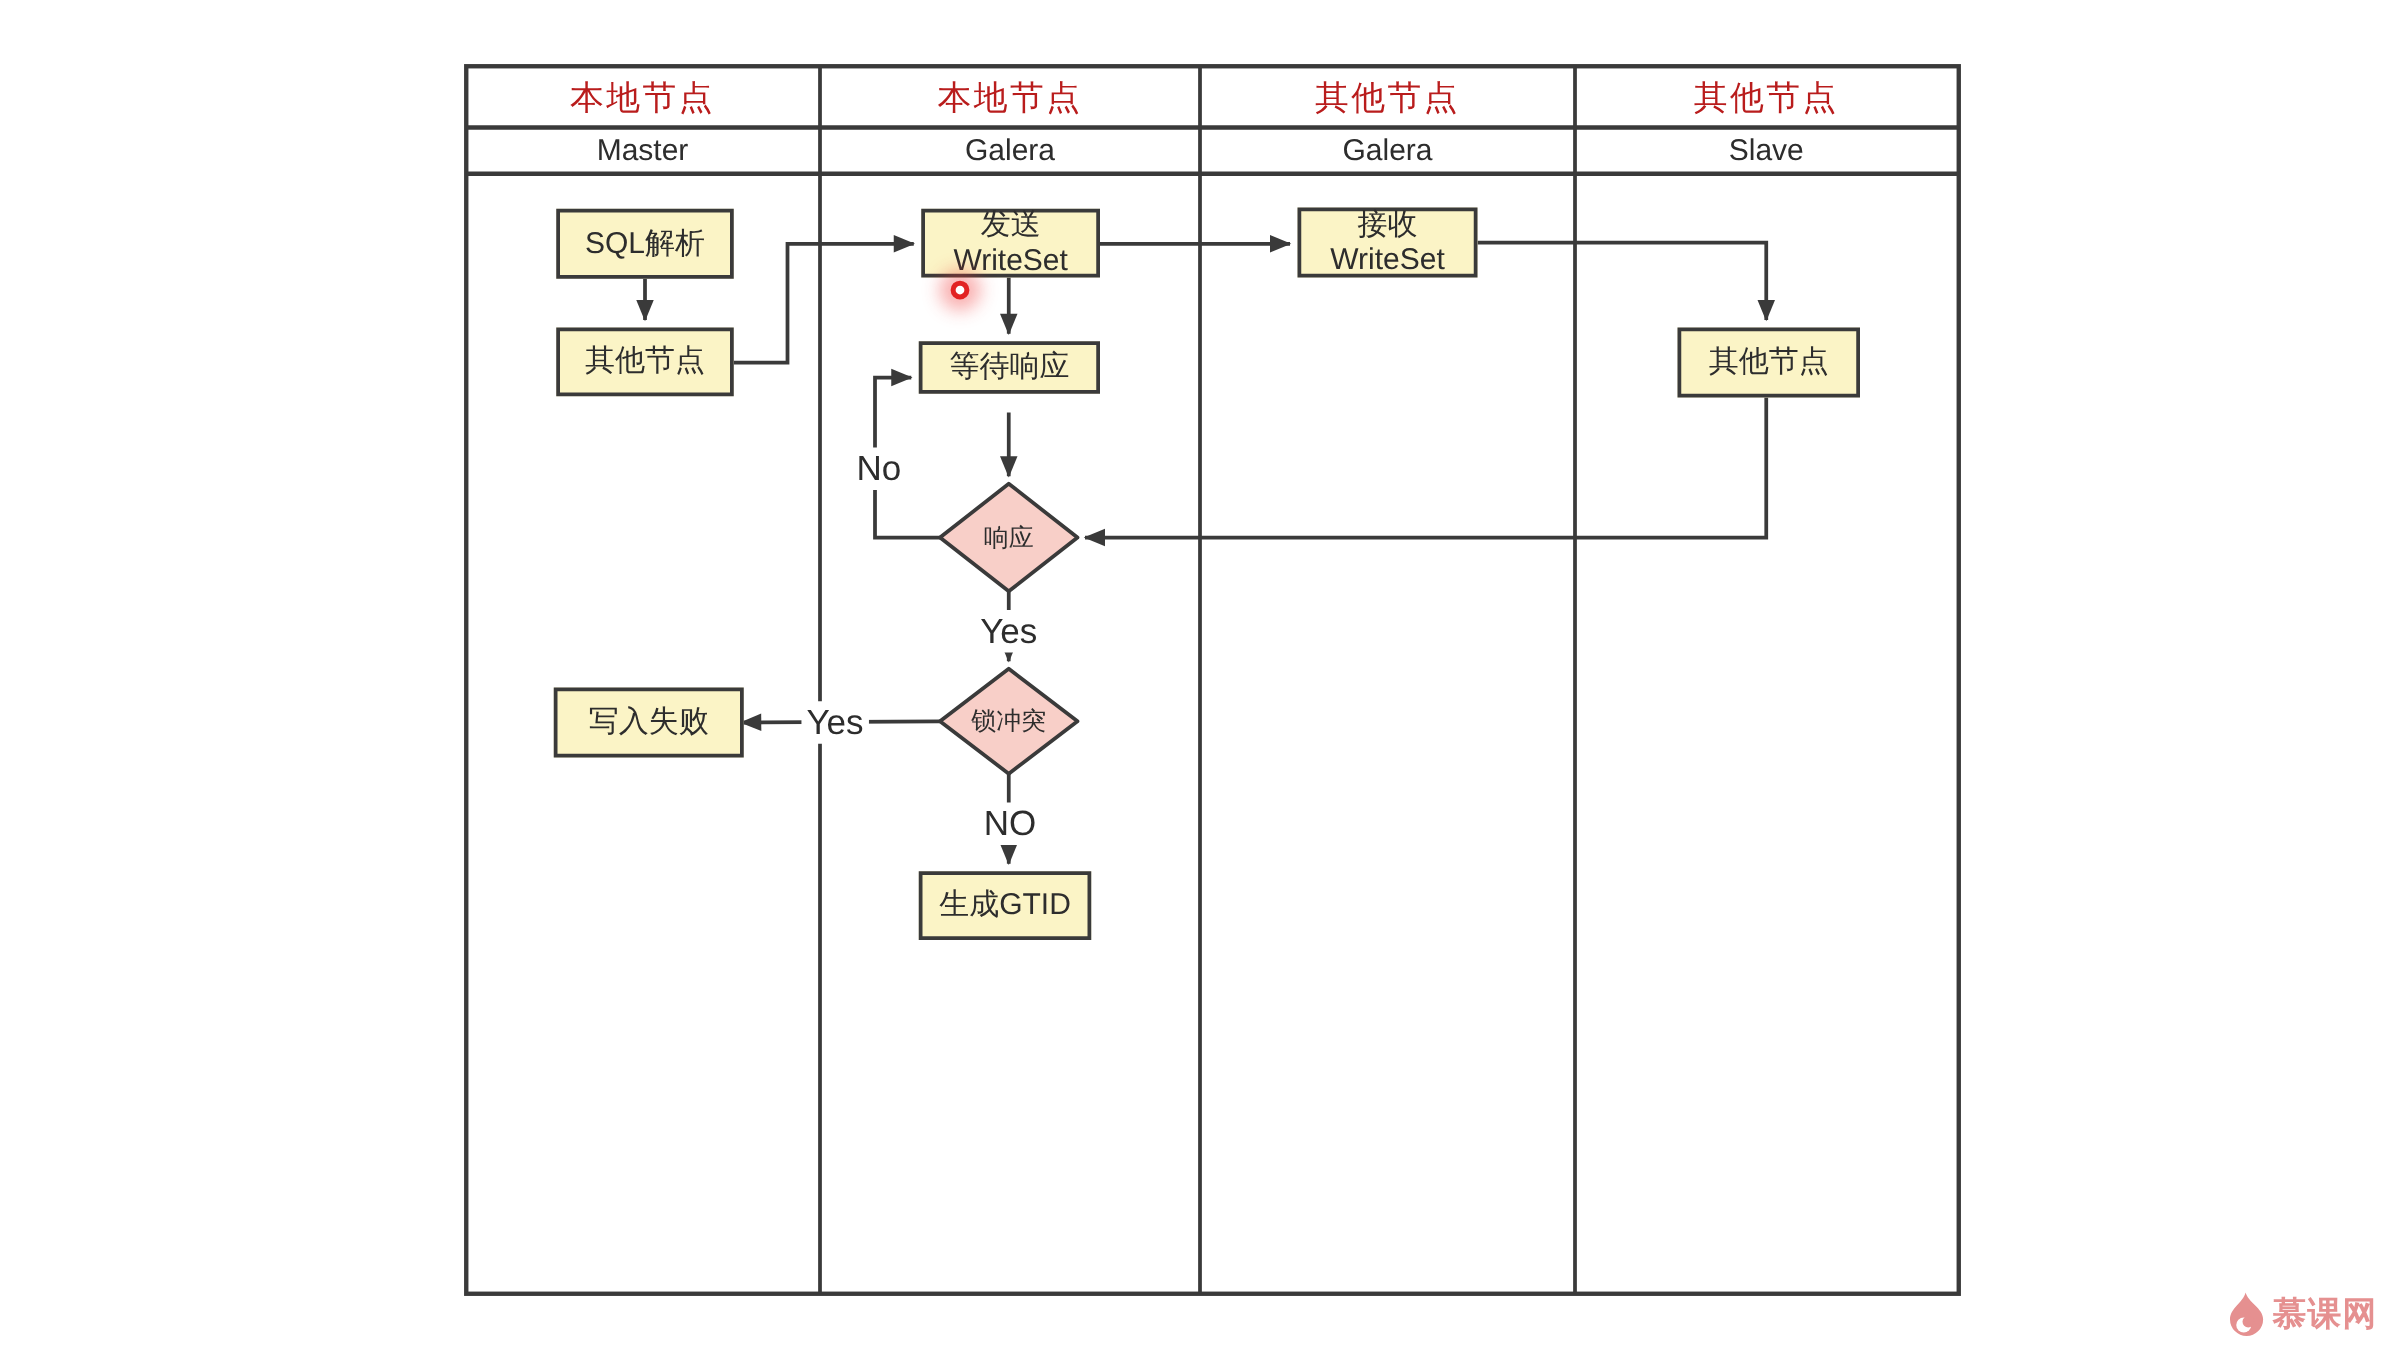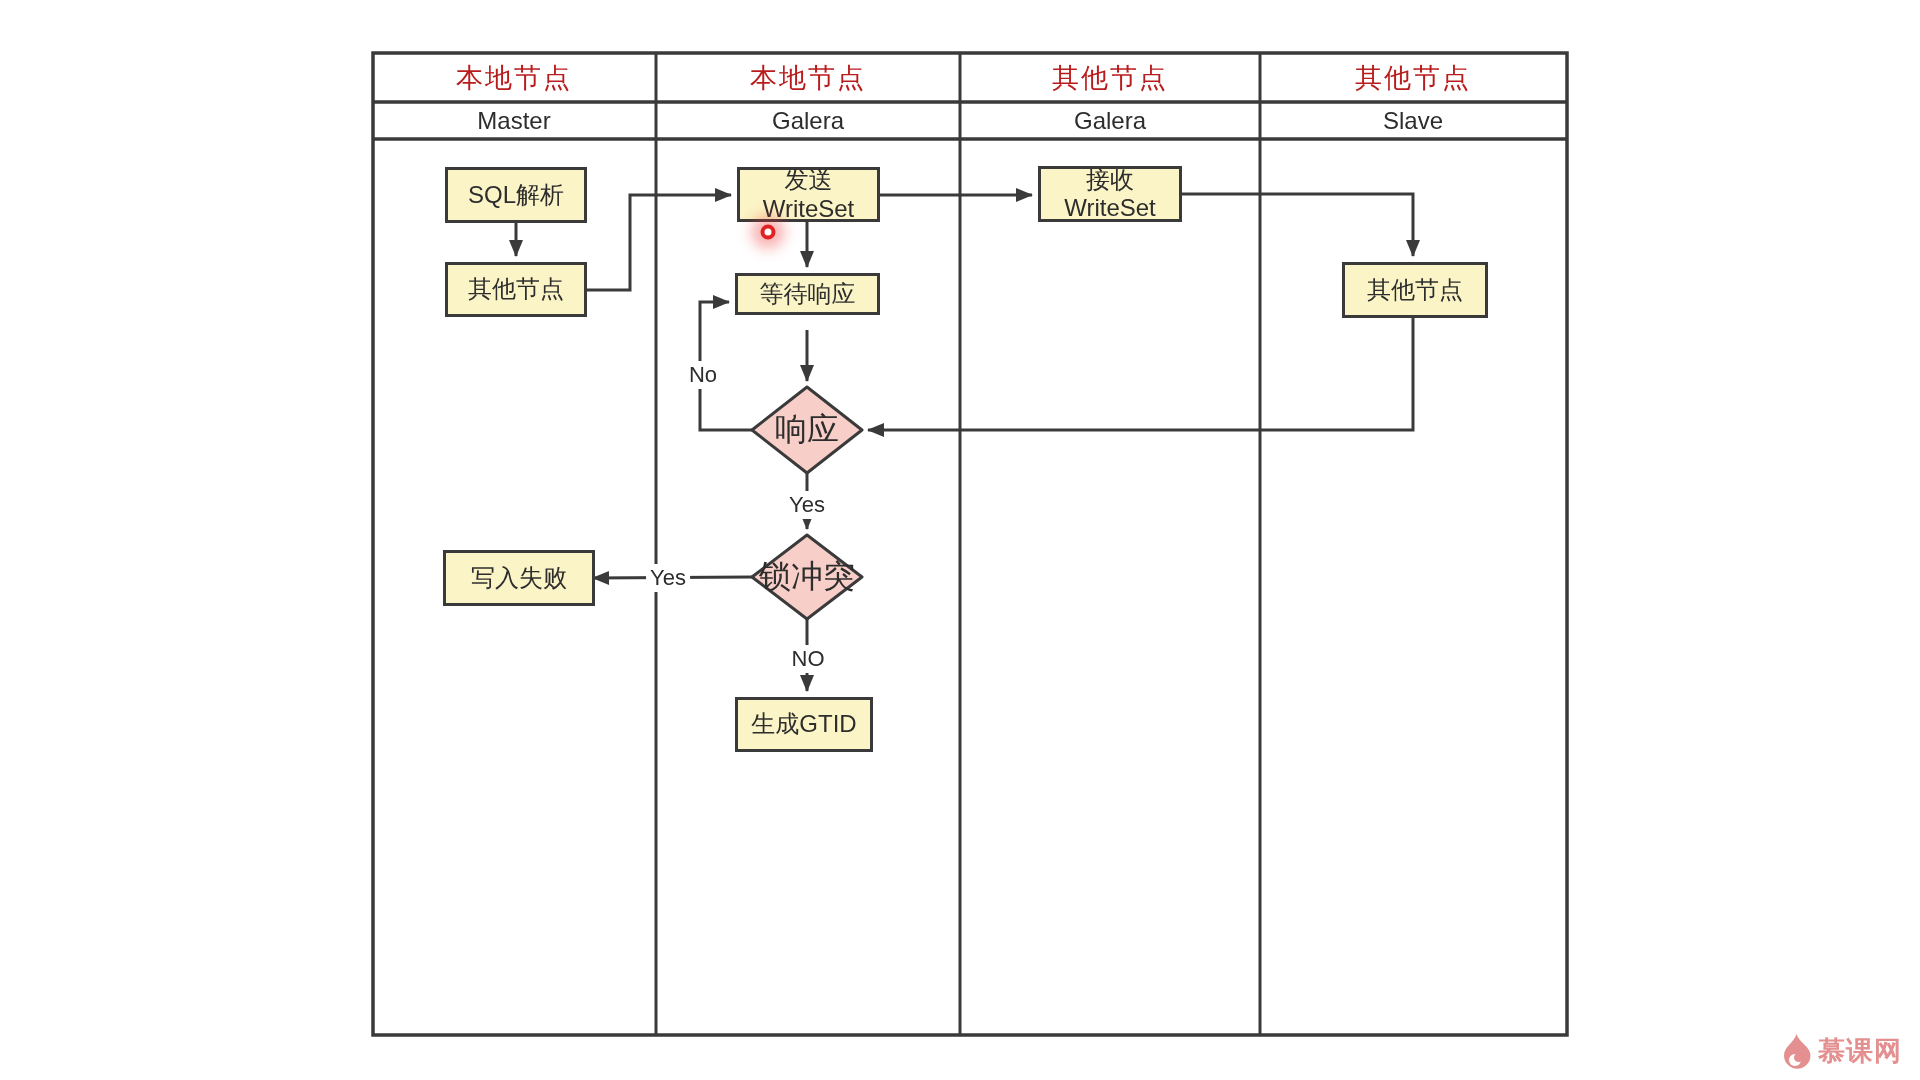--- a/index.html
+++ b/index.html
@@ -25,26 +25,26 @@
 
   .node {
     position:absolute; box-sizing:border-box;
     background:#fbf4c6; border:3px solid #3a3a3a;
     display:flex; flex-direction:column; align-items:center; justify-content:center;
     font-size:24px; line-height:1.18; color:#2d2d2d; text-align:center;
   }
 
   .diamond-label {
     position:absolute; transform:translate(-50%,-50%);
-    font-size:32px; color:#2d2d2d; white-space:nowrap;
+    font-size:20px; color:#2d2d2d; white-space:nowrap;
   }
 
   .edge-label {
     position:absolute; transform:translate(-50%,-50%);
-    font-size:22px; color:#2d2d2d; background:#ffffff; padding:1px 4px;
+    font-size:28px; color:#2d2d2d; background:#ffffff; padding:1px 4px;
     white-space:nowrap;
   }
 
   .cursor-dot {
     position:absolute; left:768px; top:232px;
     width:7px; height:7px; border-radius:50%;
     background:#ffffff; border:4px solid #e22222;
     transform:translate(-50%,-50%);
     box-shadow:0 0 14px 9px rgba(238,50,50,0.38);
   }

